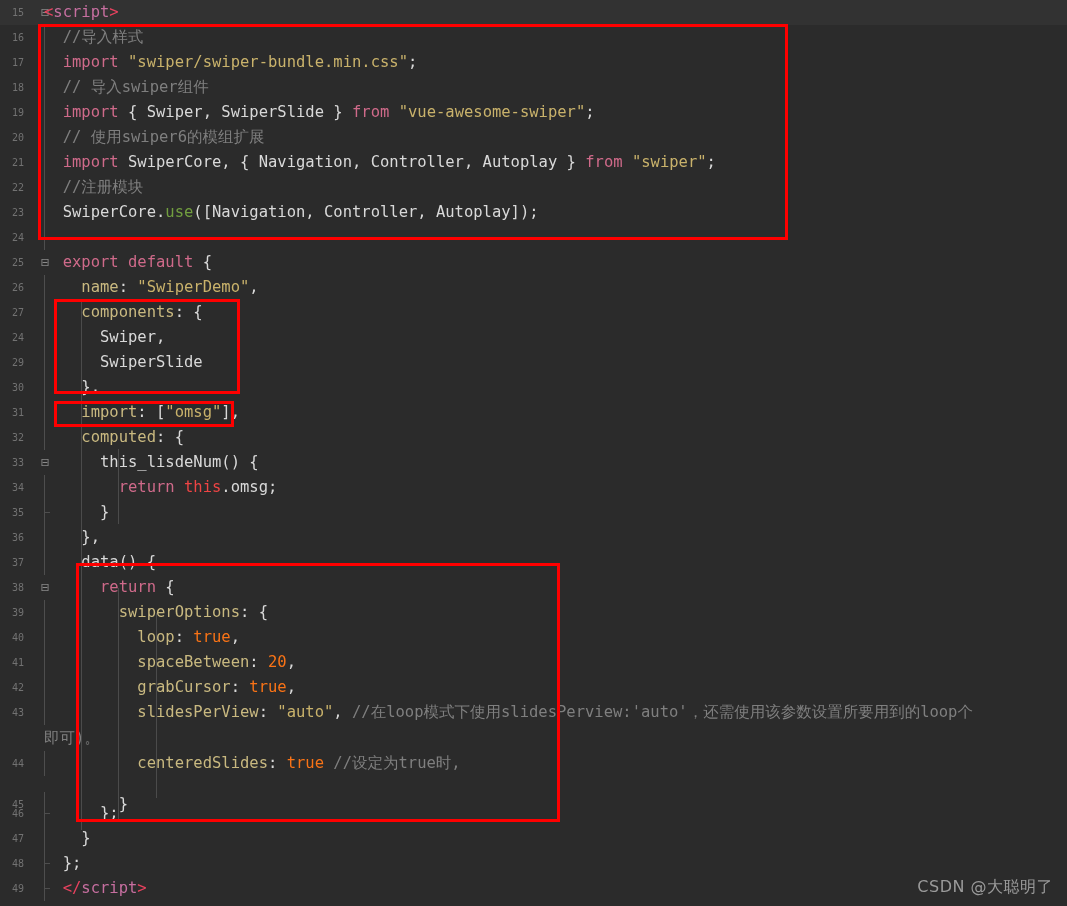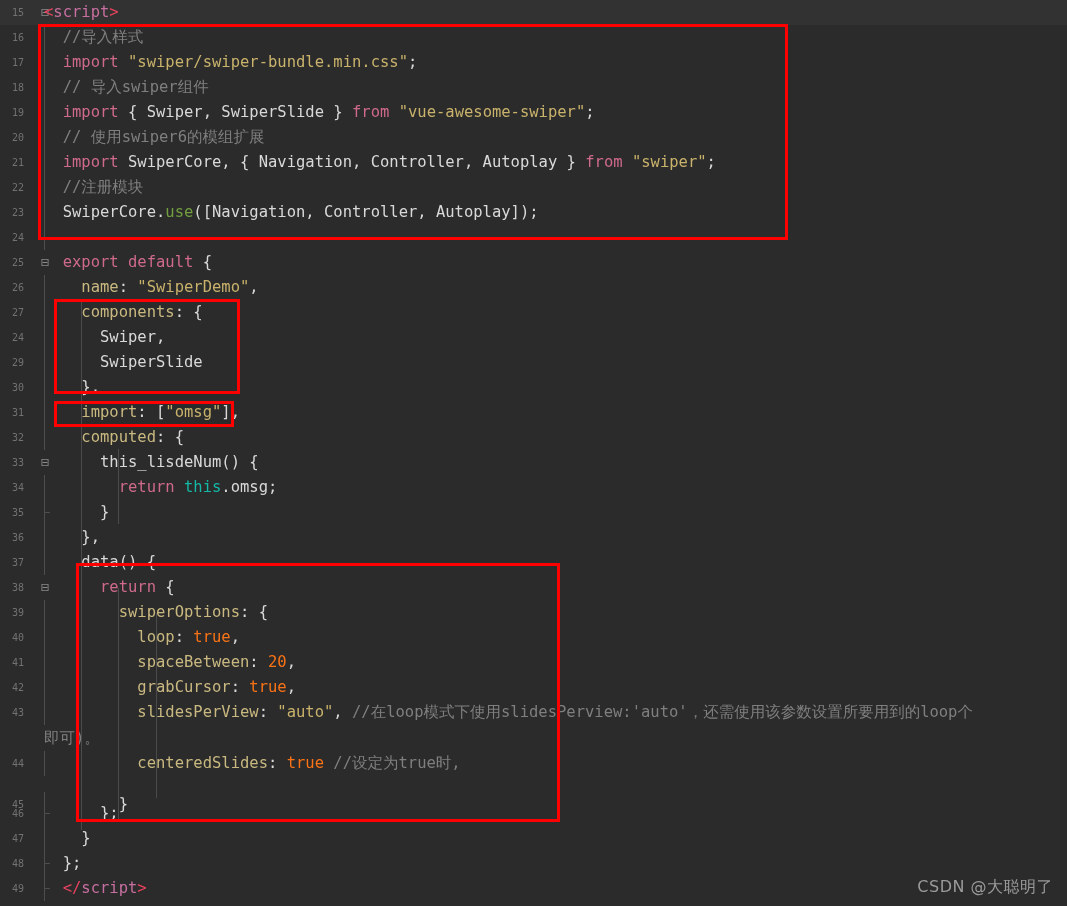--- a/index.html
+++ b/index.html
@@ -93,21 +93,21 @@
   .guide {
     position: absolute;
     width: 1px;
     background: #4b4b4b;
   }
   .kw2     { color: #cf6a8a; }   
   .str     { color: #c9b26b; }
   .cmt     { color: #7f7f7f; }
   .prop    { color: #c9b980; }
   .val     { color: #f97316; }
-  .this    { color: #14b8a6; }
+  .this    { color: #ef4444; }
   .fn      { color: #719e3f; }
   .plain   { color: #d9d9d9; }
   .tag     { color: #e8425f; }
   .tagname { color: #c76fa0; }
 
   
   .redbox {
     position: absolute;
     border: 3px solid #ff0000;
     box-sizing: border-box;

